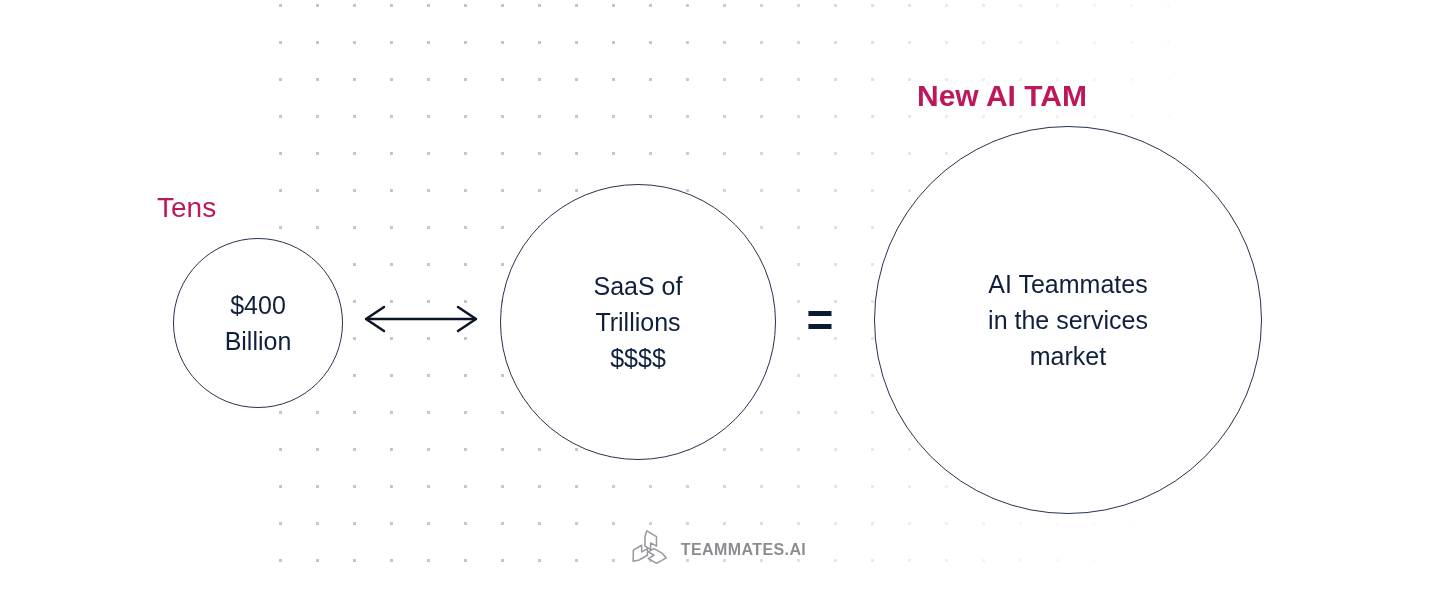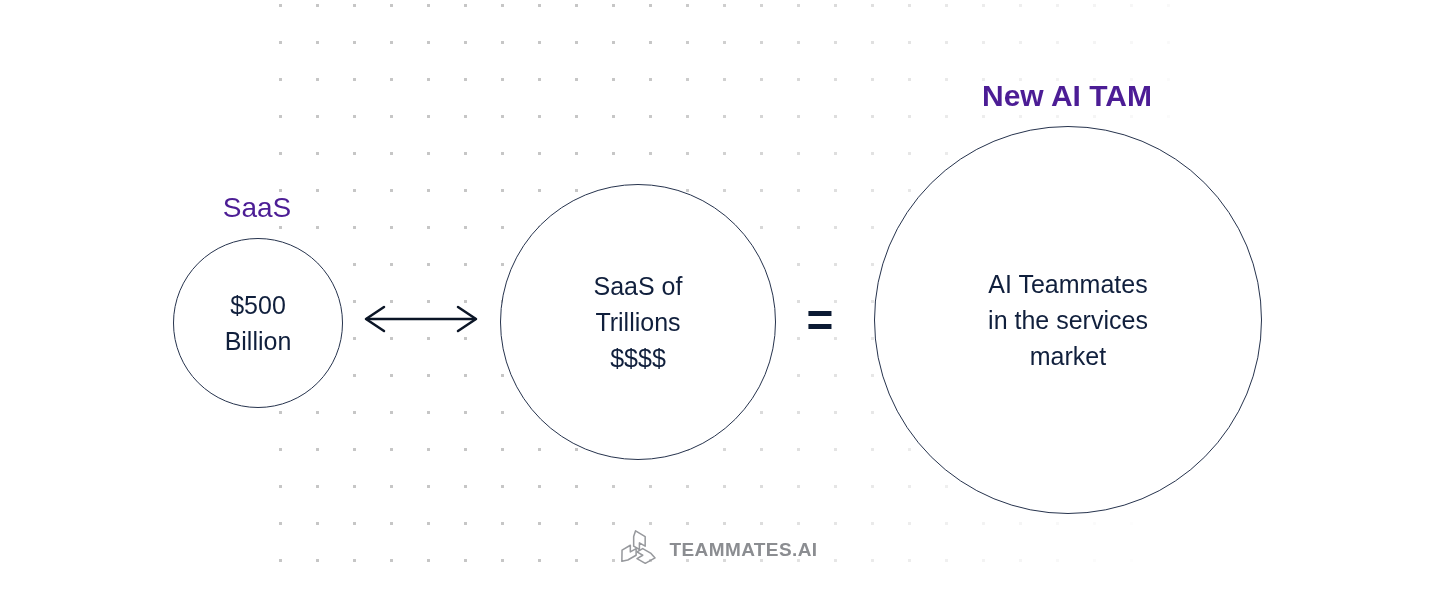--- a/index.html
+++ b/index.html
@@ -43,24 +43,23 @@
   .circle-text {
     white-space: pre-line;
     text-align: center;
     font-size: 25px;
     line-height: 36px;
     color: #101f3c;
   }
 
   .circle-label {
     position: absolute;
-    text-align: center;
     font-size: 28px;
     font-weight: 500;
-    color: #4c1d95;
+    color: #be185d;
   }
   .l1 { left: 157px; top: 192px; width: 200px; }
   .l2 { left: 537px; top: 136px; width: 200px; }
   .l3 { left: 917px; top: 79px;  width: 300px; font-size: 30px; font-weight: 700; }
 
   .arrow-svg {
     position: absolute;
     left: 363px;
     top: 305px;
     width: 116px;
@@ -84,36 +83,36 @@
     position: absolute;
     left: 50%;
     top: 527px;
     transform: translateX(-50%);
     display: flex;
     align-items: center;
     gap: 9px;
   }
   .logo-icon-svg { width: 46px; height: 46px; display: block; }
   .brand-text {
-    font-size: 19px;
+    font-size: 16px;
     font-weight: 700;
     letter-spacing: 0.4px;
     color: #8b8d91;
   }
 </style>
 </head>
 <body>
 
 <div class="canvas">
 
   <div class="dots"></div>
 
-  <div class="circle-label l1">SaaS</div>
+  <div class="circle-label l1">Tens</div>
   <div class="circle c1">
-    <div class="circle-text">$500
+    <div class="circle-text">$400
 Billion</div>
   </div>
 
   <svg class="arrow-svg" viewBox="0 0 116 28">
     <g fill="none" stroke="#0b1526" stroke-width="2.5" stroke-linecap="round" stroke-linejoin="round">
       <line x1="4" y1="14" x2="112" y2="14"></line>
       <path d="M21 2 L3 14 L21 26"></path>
       <path d="M95 2 L113 14 L95 26"></path>
     </g>
   </svg>

